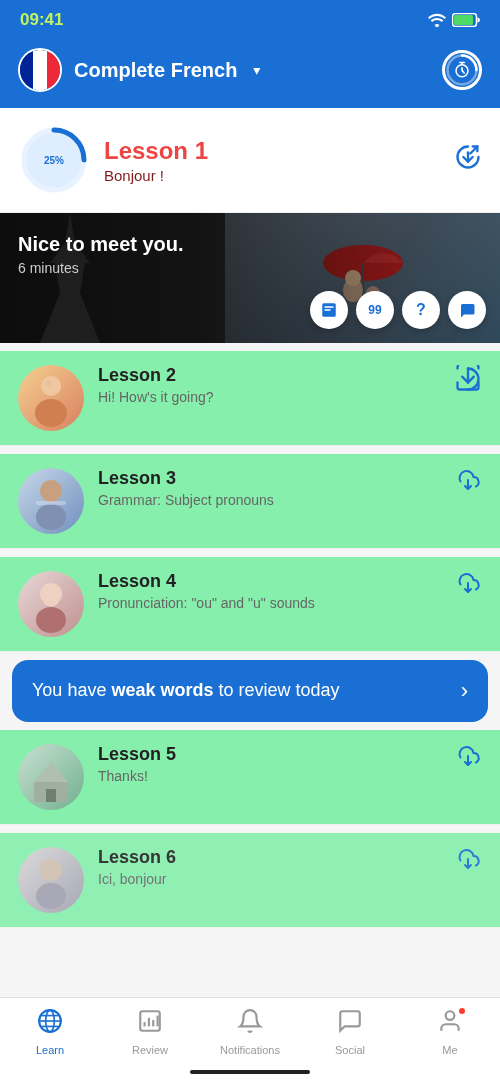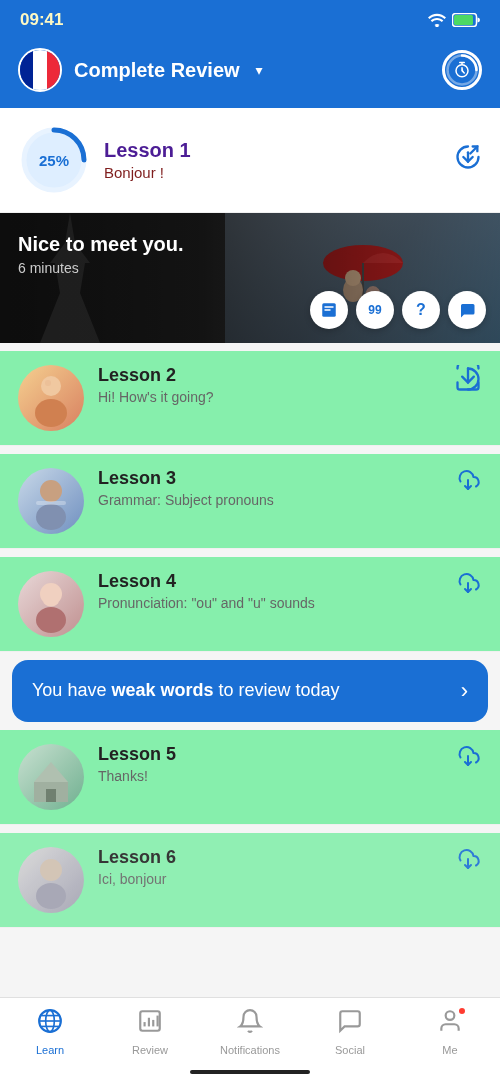--- a/index.html
+++ b/index.html
@@ -17,21 +17,21 @@
       background: #1a6fd4;
       display: flex;
       justify-content: space-between;
       align-items: center;
       padding: 10px 20px 8px;
       color: white;
     }
     .status-time {
       font-size: 17px;
       font-weight: 600;
-      color: #fef9c3;
+      color: #bef264;
     }
     .status-icons {
       display: flex;
       align-items: center;
       gap: 6px;
     }
 
     
     .header {
       background: #1a6fd4;
@@ -97,29 +97,29 @@
     }
     .progress-circle-container svg {
       width: 72px;
       height: 72px;
     }
     .progress-percent {
       position: absolute;
       top: 50%;
       left: 50%;
       transform: translate(-50%, -50%);
-      font-size: 15px;
+      font-size: 10px;
       font-weight: 700;
       color: #1a6fd4;
     }
     .lesson1-info { flex: 1; }
     .lesson1-title {
-      font-size: 20px;
+      font-size: 24px;
       font-weight: 700;
-      color: #4c1d95;
+      color: #ef4444;
     }
     .lesson1-subtitle {
       font-size: 15px;
       color: #7f1d1d;
       margin-top: 2px;
     }
     .download-btn {
       color: #1a6fd4;
       font-size: 24px;
     }
@@ -313,21 +313,21 @@
   </div>
 </div>
 
 <div class="header">
   <div class="header-left">
     <div class="flag-3parts">
       <div class="flag-p1"></div>
       <div class="flag-p2"></div>
       <div class="flag-p3"></div>
     </div>
-    <span class="course-title">Complete Review</span>
+    <span class="course-title">Complete French</span>
     <span class="chevron-down">▾</span>
   </div>
   <div class="timer-circle">
     <svg width="40" height="40" viewBox="0 0 40 40">
       <circle cx="20" cy="20" r="17" fill="none" stroke="rgba(255,255,255,0.4)" stroke-width="3"></circle>
       <path d="M20 3 A17 17 0 0 1 37 20" fill="none" stroke="white" stroke-width="3" stroke-linecap="round"></path>
     </svg>
     <svg style="position:absolute;top:50%;left:50%;transform:translate(-50%,-50%)" width="18" height="18" viewBox="0 0 24 24" fill="white">
       <circle cx="12" cy="13" r="8" fill="none" stroke="white" stroke-width="2"></circle>
       <path d="M12 9v4l3 3" stroke="white" stroke-width="2" stroke-linecap="round"></path>

